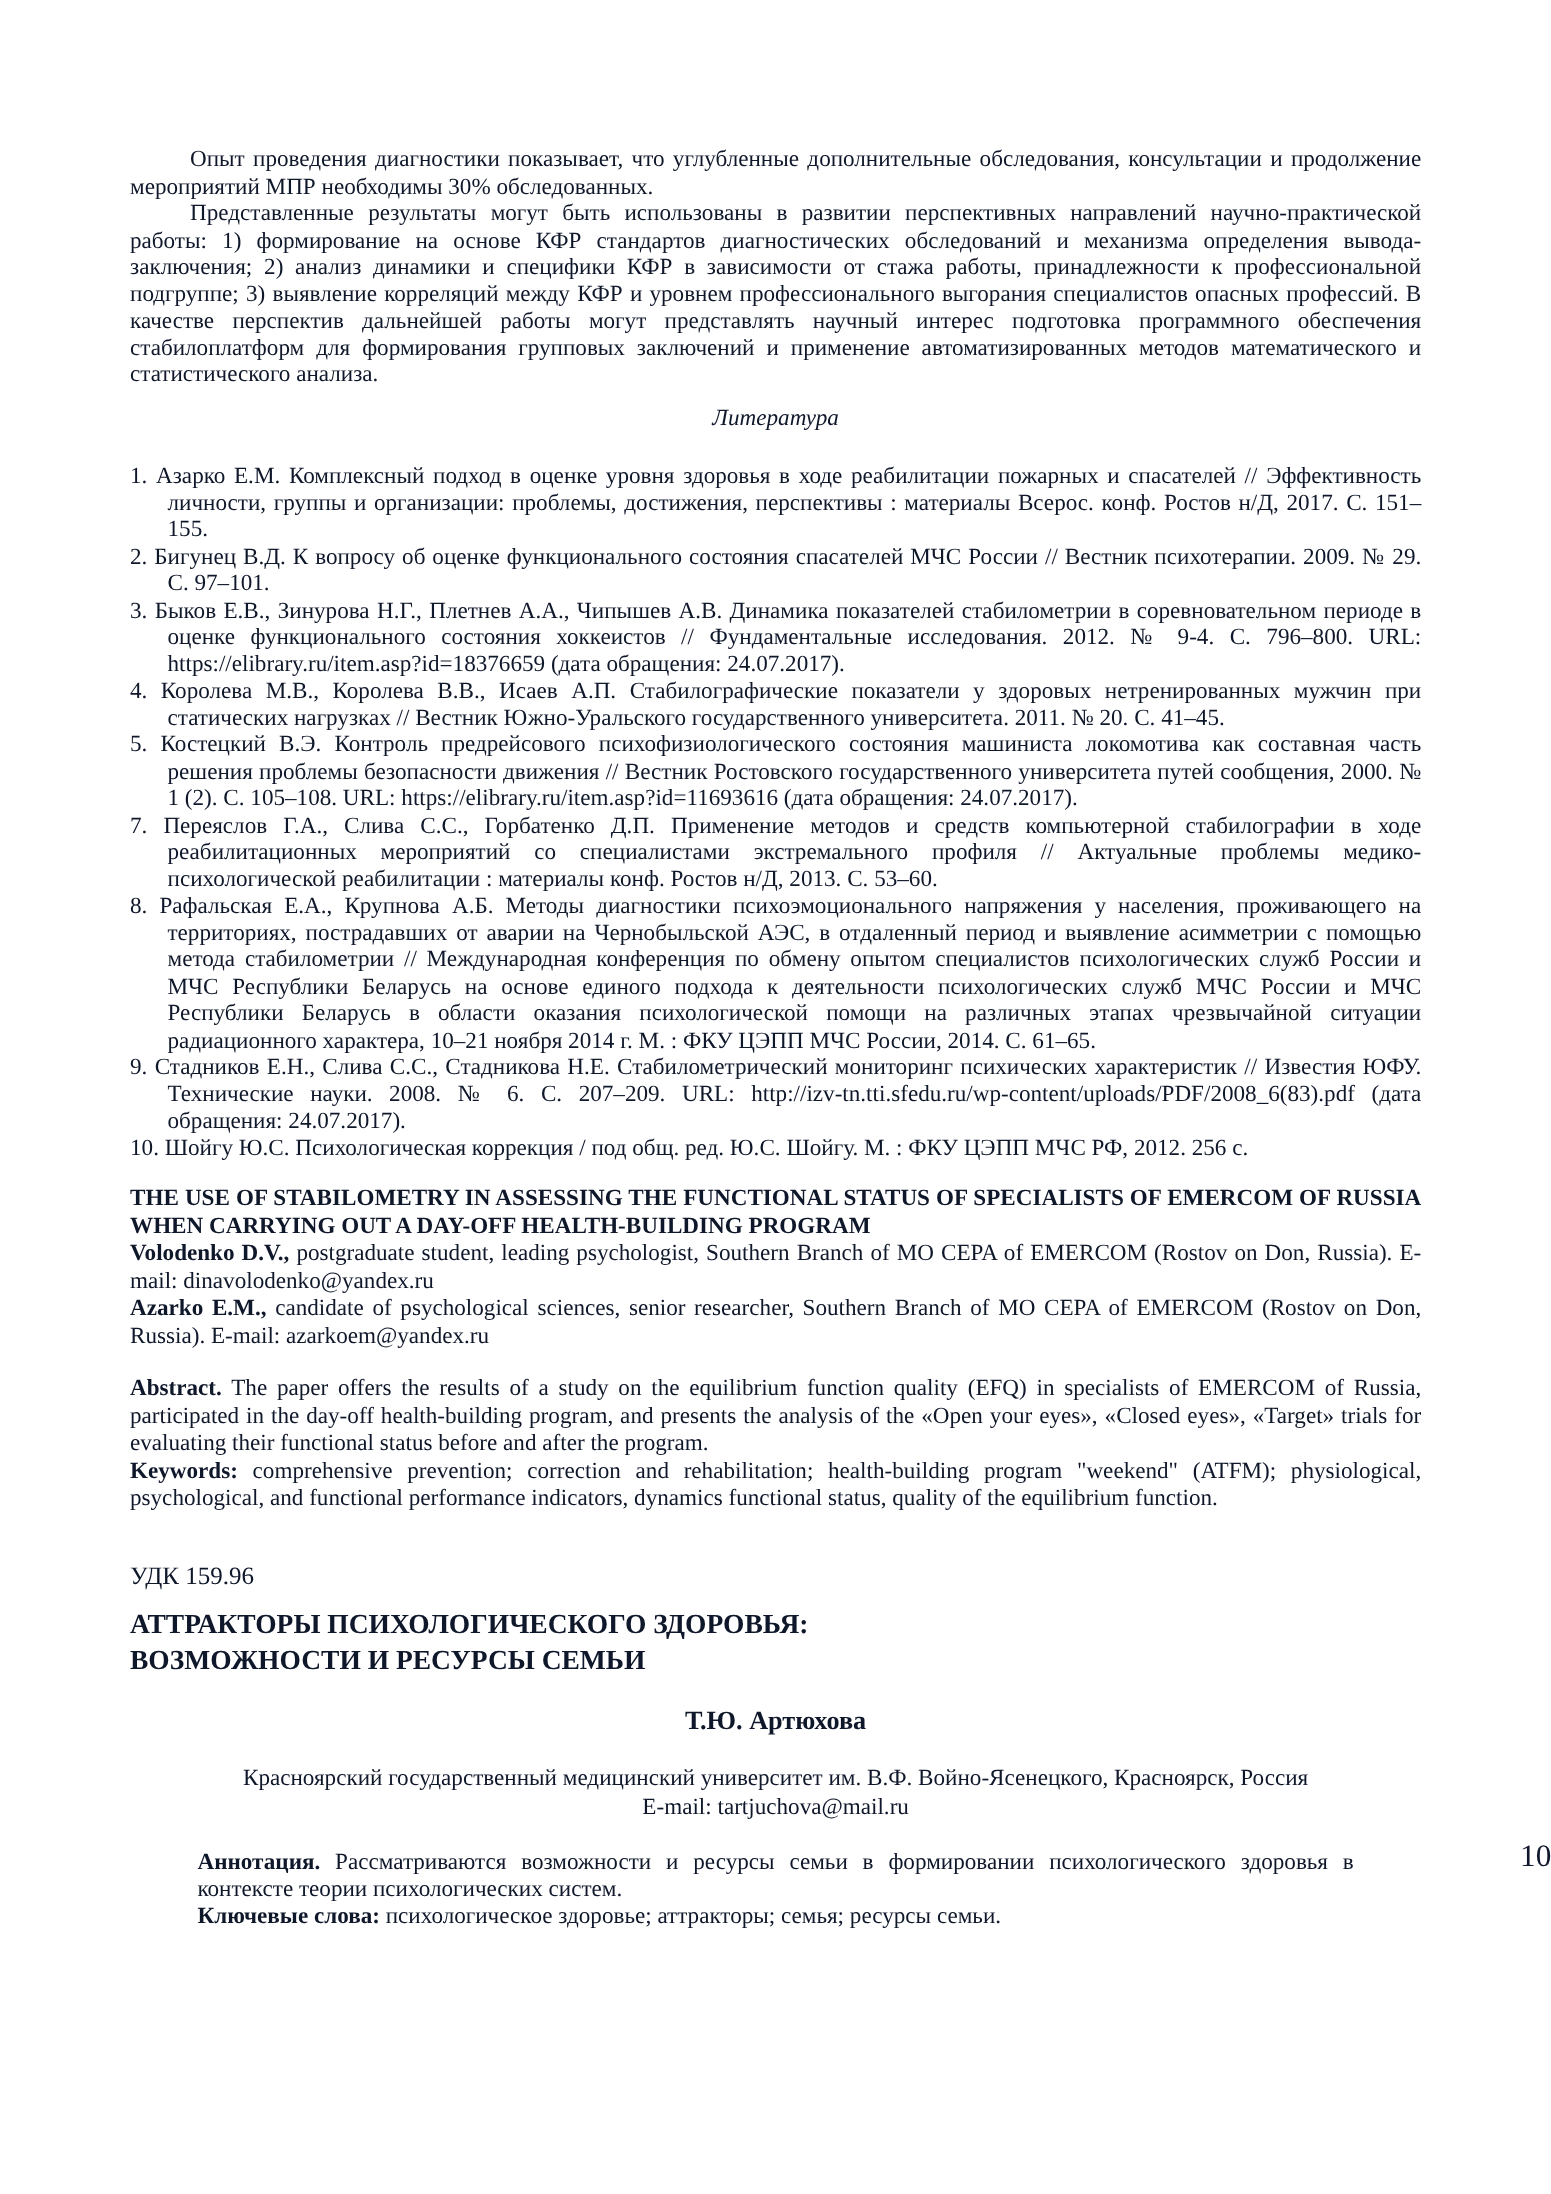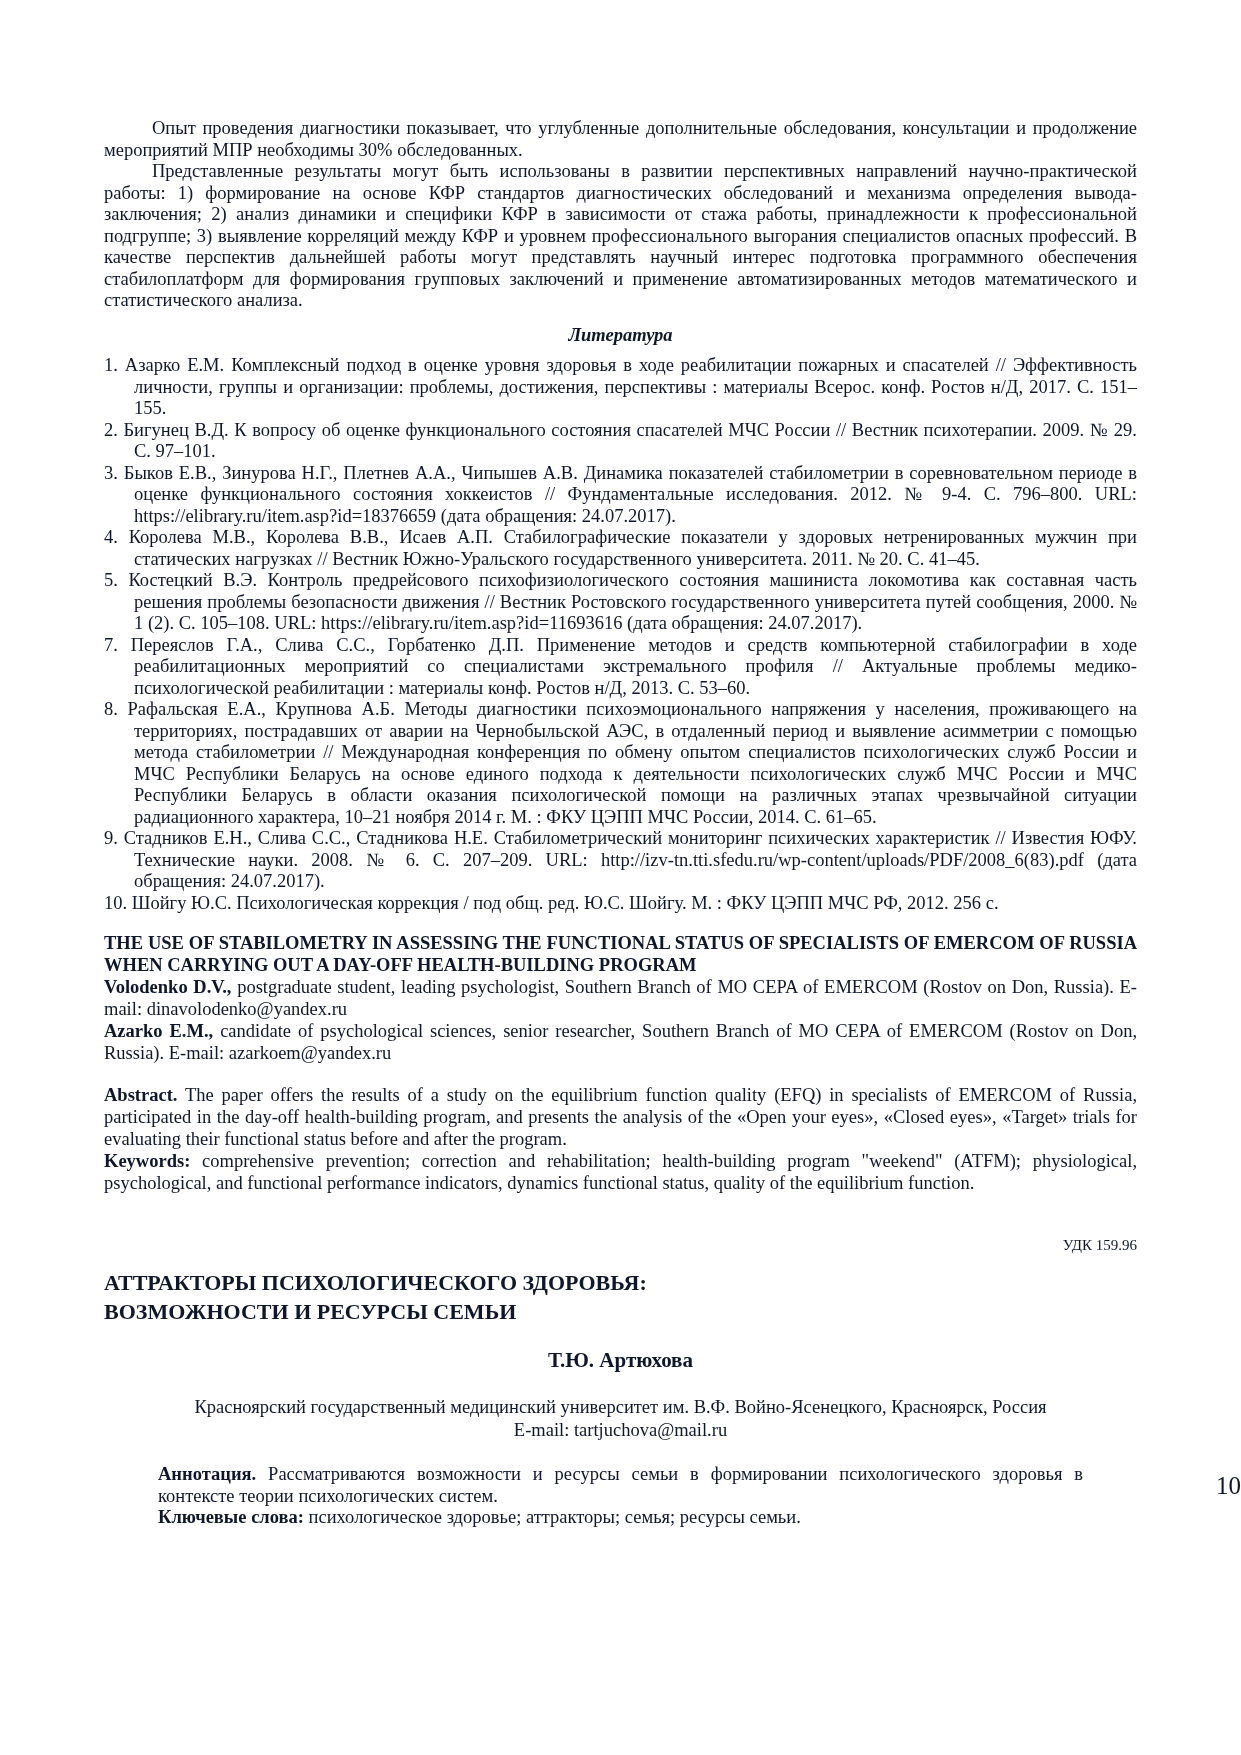--- a/index.html
+++ b/index.html
@@ -8,34 +8,34 @@
     width: 1241px; height: 1544px; position: relative; margin: 0 auto;
     background: #ffffff; color: #0f172a;
     font-family: "Liberation Serif", "DejaVu Serif", serif;
     overflow: hidden;
   }
   .content { position: absolute; left: 104px; right: 104px; top: 118px; }
   p { margin: 0; }
   .para { font-size: 18.5px; line-height: 21.5px; text-align: justify; }
   .indent { text-indent: 48px; }
   .lit-heading {
-    font-size: 18.5px; line-height: 21.5px; font-weight: bold; font-style: italic;
-    text-align: center; margin: 13px 0 9px;
+    font-size: 18.5px; line-height: 21.5px; font-weight: normal; font-style: italic;
+    text-align: center; margin: 13px 0 25px;
   }
   .ref-item {
     font-size: 18.5px; line-height: 21.5px; text-align: justify;
     padding-left: 30px; text-indent: -30px;
   }
   .eng-title {
     margin-top: 18px; font-size: 18.5px; line-height: 22px;
     font-weight: bold; text-align: justify;
   }
   .eng-para { font-size: 18.5px; line-height: 22px; text-align: justify; }
   .mt { margin-top: 20px; }
-  .udc { margin-top: 40px; font-size: 15px; line-height: 22px; text-align: right; }
+  .udc { margin-top: 40px; font-size: 20px; line-height: 22px; text-align: left; }
   .ru-title {
     margin-top: 12px; font-size: 22px; line-height: 29px;
     font-weight: bold; text-align: left;
   }
   .ru-author { margin-top: 22px; font-size: 21px; line-height: 24px; font-weight: bold; text-align: center; }
   .ru-affil { margin-top: 24px; font-size: 18.5px; line-height: 23px; text-align: center; }
   .annot-block { margin: 22px 54px 0 54px; }
   .page-number {
     position: absolute; left: 0; right: 0; bottom: 44px;
     text-align: right; font-size: 25px;

